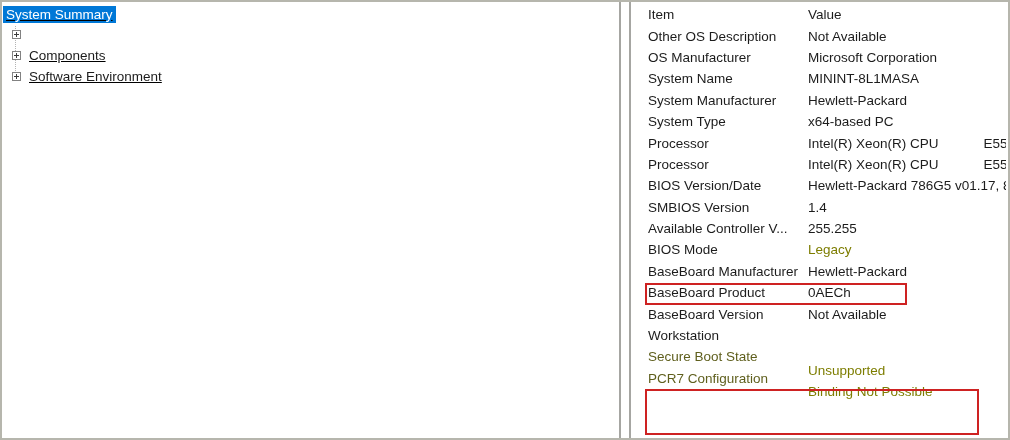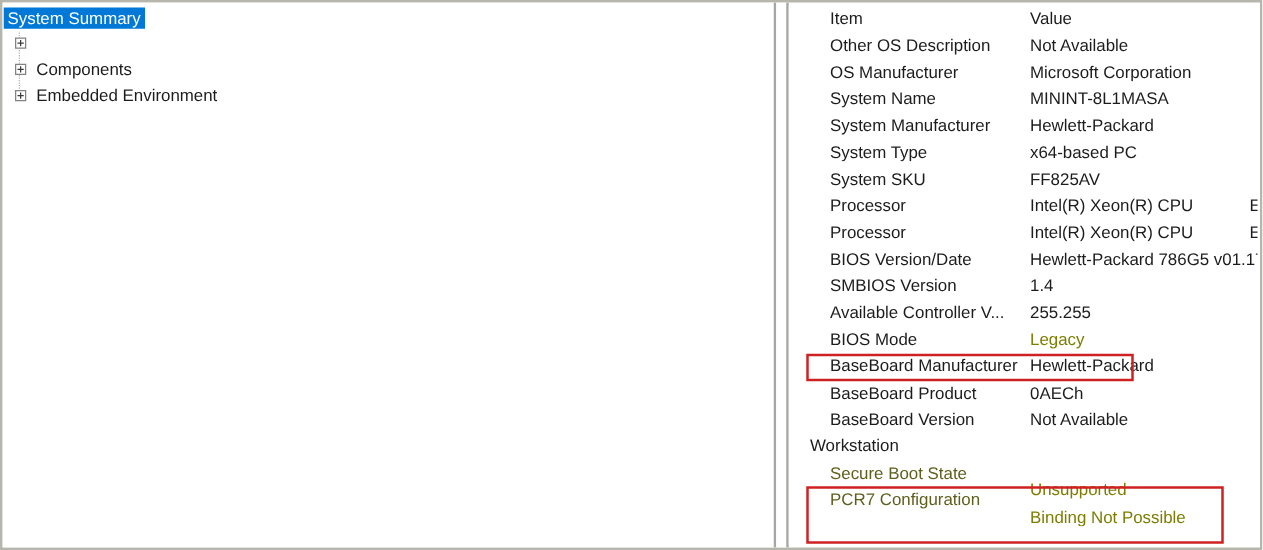--- a/index.html
+++ b/index.html
@@ -13,40 +13,40 @@
   
   .left-panel{position:absolute;left:0;top:0;width:617px;height:436px;
               background:#fff;overflow:hidden;}
   .panel-divider{position:absolute;left:617px;top:0;width:2px;height:436px;
                  background:#a6a6a2;}
   .splitter{position:absolute;left:619px;top:0;width:8px;height:436px;
             background:#ffffff;cursor:col-resize;}
   .right-border{position:absolute;left:627px;top:0;width:2px;height:436px;
                 background:#a6a6a2;}
 
-  .tree{position:absolute;left:1px;top:2px;right:0;}
+  .tree{position:absolute;left:1px;top:2px;right:0;text-decoration:underline;}
   .tree-row{height:20.6px;display:flex;align-items:center;
             font-size:13.5px;color:var(--text,#1c1c1c);cursor:default;}
   .tree-row .chip{padding:1px 3px;}
   .tree-row.sel .chip{background:var(--sel-bg,#0078d7);color:var(--sel-tx,#fff);}
   .expander{width:9px;height:9px;box-sizing:border-box;border:1px solid #828282;
             background:#fff;position:relative;margin:0 5px 0 9px;flex:0 0 auto;}
   .expander::before,.expander::after{content:"";position:absolute;background:#3c3c3c;}
   .expander::before{left:1px;right:1px;top:3px;height:1px;}
   .expander::after{top:1px;bottom:1px;left:3px;width:1px;}
   .tree-guide{position:absolute;left:13px;top:24px;height:53px;width:0;
               border-left:1px dotted #b4b4b4;}
 
   
   .right-panel{position:absolute;left:629px;top:2px;width:375px;height:432px;
                overflow:hidden;background:#fff;}
   .trow{display:flex;height:21.4px;align-items:center;padding-left:17px;
         font-size:13.5px;color:var(--text,#1c1c1c);}
   .cell{white-space:pre;overflow:hidden;}
-  .cell.item{width:160px;flex:0 0 auto;margin-left:16px;}
+  .cell.item{width:160px;flex:0 0 auto;}
   .cell.value{flex:1 1 auto;}
   .trow.thead .cell{color:#1c1c1c;}
   .trow.emph-value .cell.value{color:var(--em-val,#7d7d00);}
   .trow.emph-row .cell.item{color:var(--em-lab,#5f5f1d);}
   .trow.emph-row .cell.value{color:var(--em-val,#7d7d00);margin-top:27px;}
 
   
   .annot{position:absolute;box-sizing:border-box;
          border:2px solid var(--annot,#ce2222);background:transparent;pointer-events:none;}
   .annot-bios{left:643px;top:281px;width:262px;height:22px;}
@@ -65,21 +65,21 @@
         </div>
         <div class="tree-row">
           <span class="expander"></span>
         </div>
         <div class="tree-row">
           <span class="expander"></span>
           <span class="chip">Components</span>
         </div>
         <div class="tree-row">
           <span class="expander"></span>
-          <span class="chip">Embedded Environment</span>
+          <span class="chip">Software Environment</span>
         </div>
       </div>
   </div>
 
   <div class="panel-divider"></div>
   <div class="splitter"></div>
   <div class="right-border"></div>
 
   <div class="right-panel">
     <div class="trow thead">
@@ -99,24 +99,20 @@
           <div class="cell item">System Name</div>
           <div class="cell value">MININT-8L1MASA</div>
         </div>
         <div class="trow">
           <div class="cell item">System Manufacturer</div>
           <div class="cell value">Hewlett-Packard</div>
         </div>
         <div class="trow">
           <div class="cell item">System Type</div>
           <div class="cell value">x64-based PC</div>
-        </div>
-        <div class="trow">
-          <div class="cell item">System SKU</div>
-          <div class="cell value">FF825AV</div>
         </div>
         <div class="trow">
           <div class="cell item">Processor</div>
           <div class="cell value">Intel(R) Xeon(R) CPU            E5506</div>
         </div>
         <div class="trow">
           <div class="cell item">Processor</div>
           <div class="cell value">Intel(R) Xeon(R) CPU            E5506</div>
         </div>
         <div class="trow">

